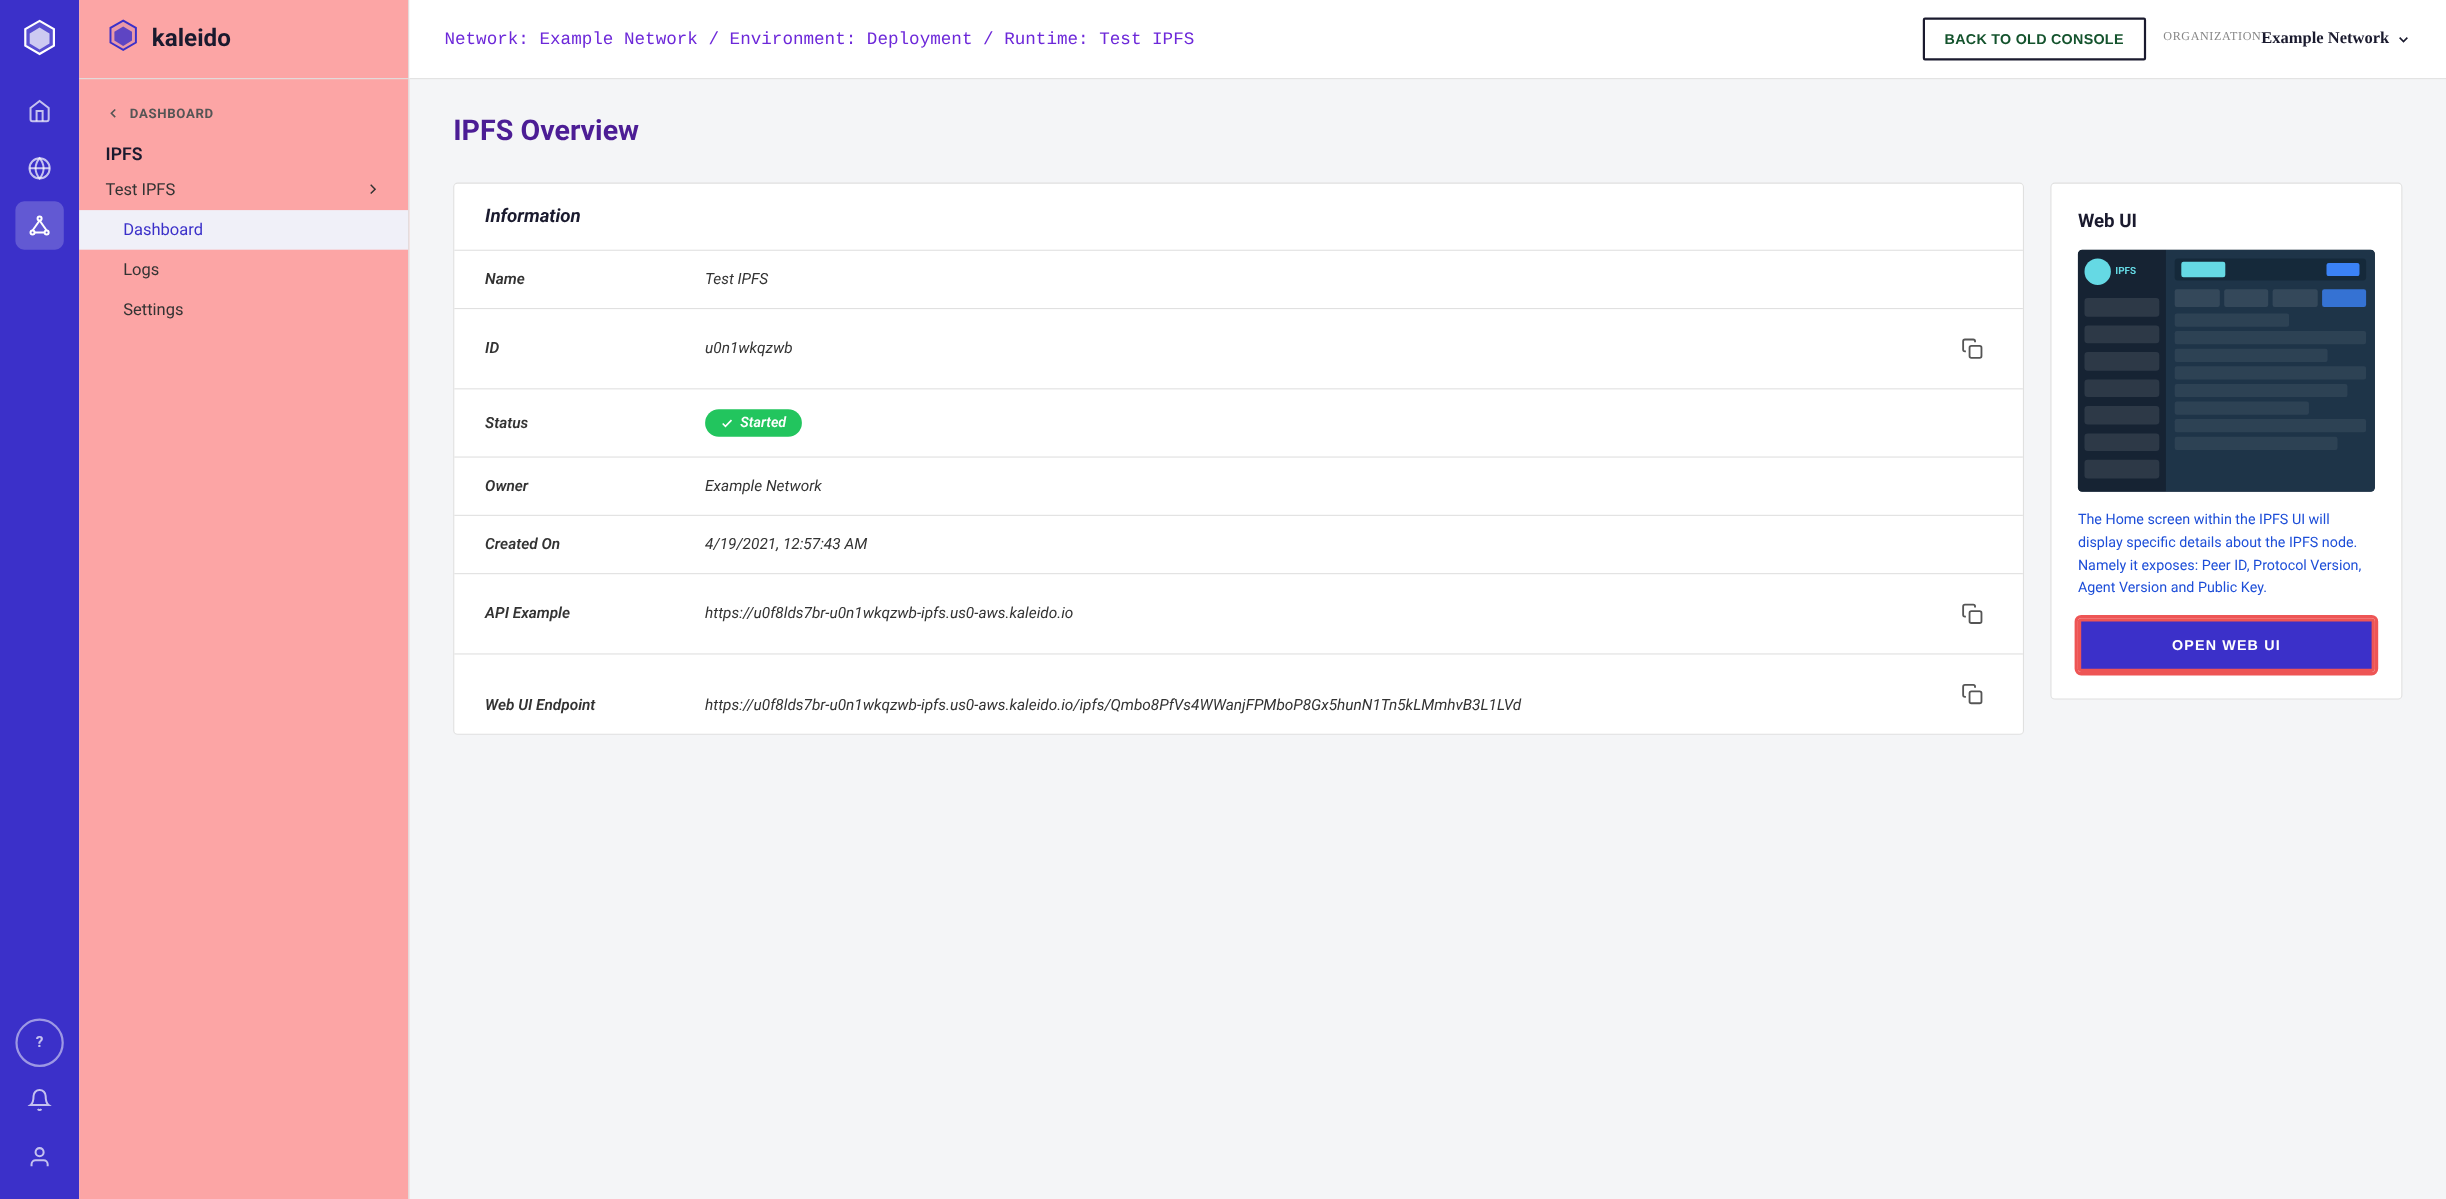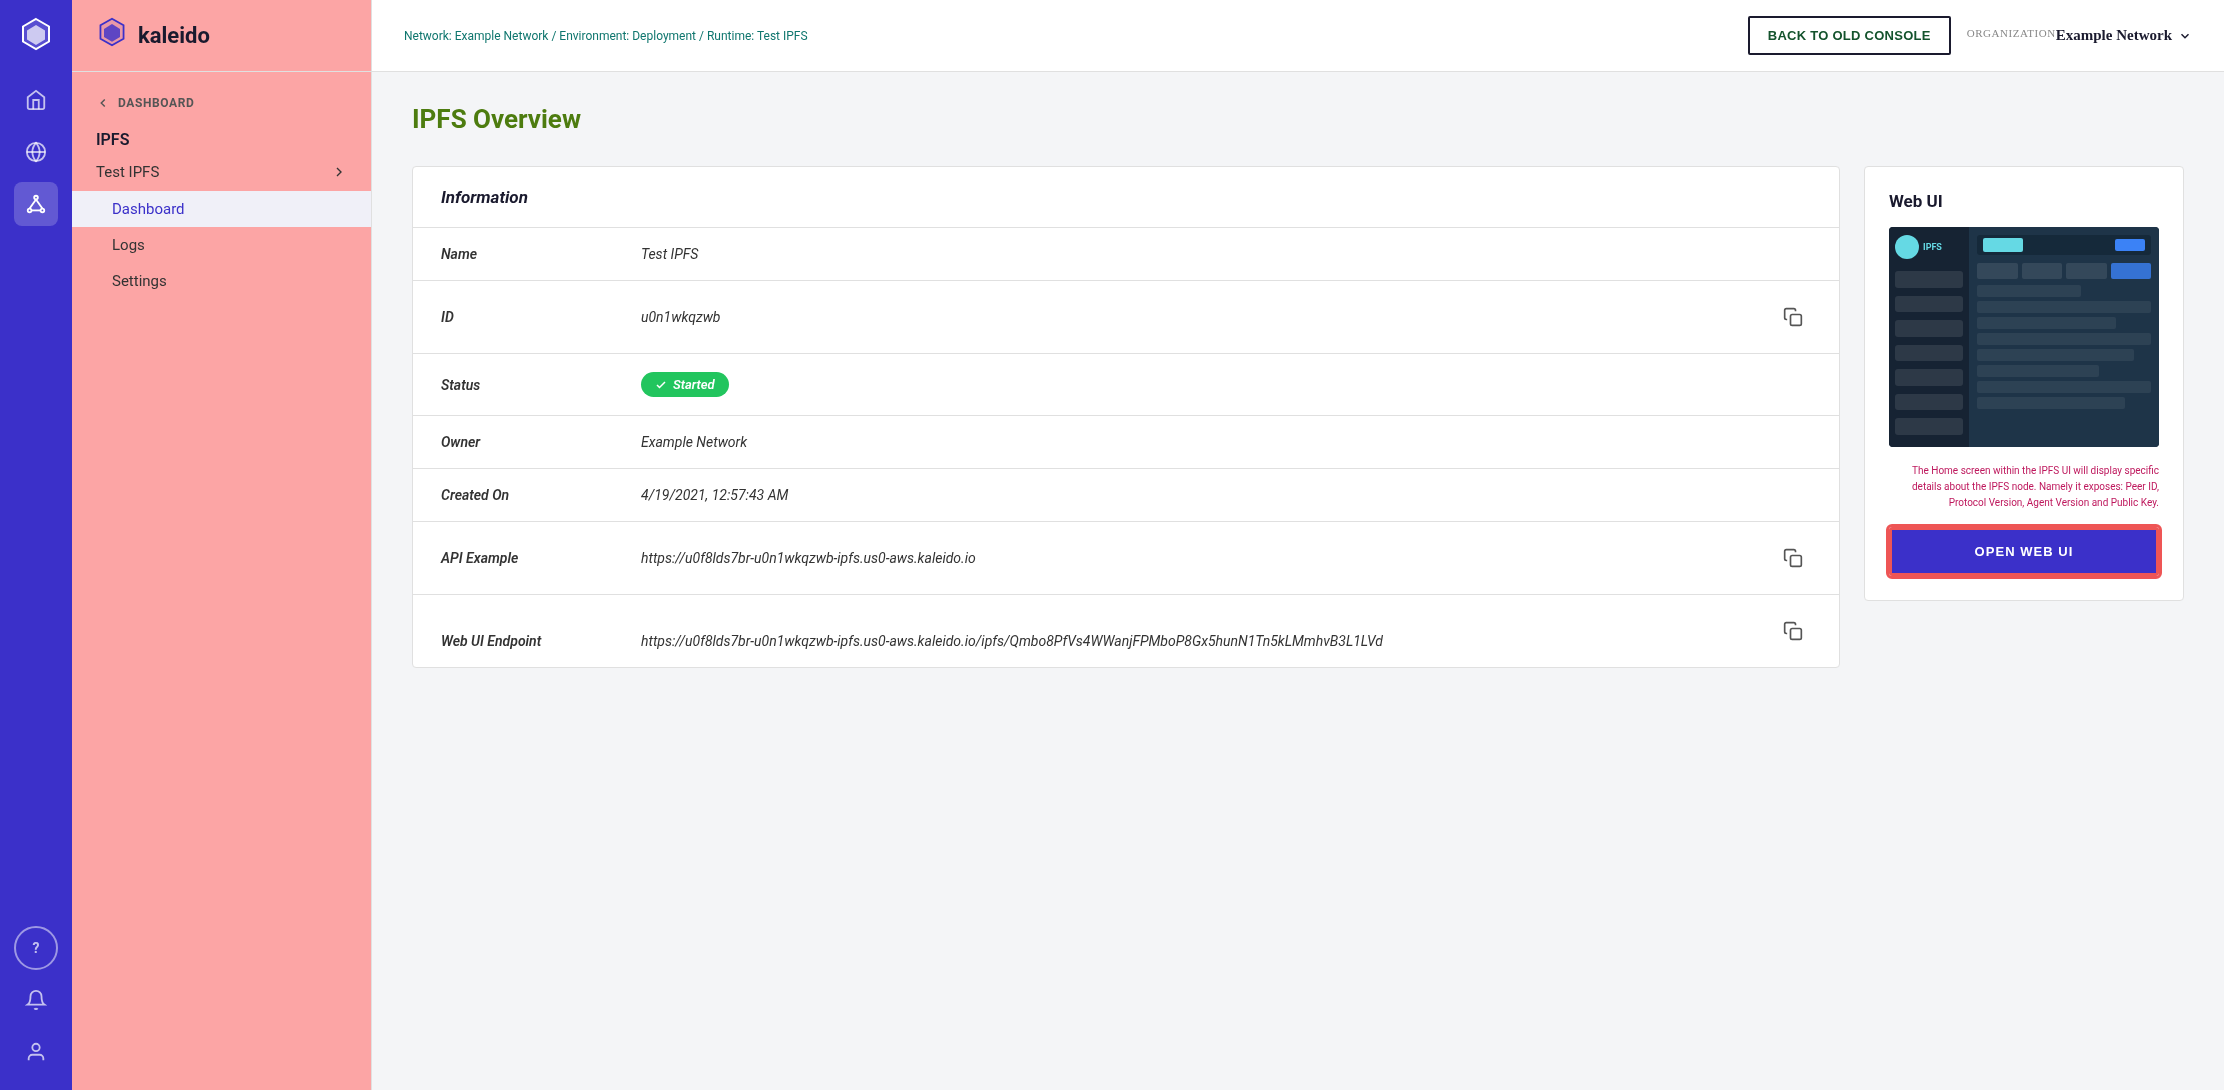--- a/index.html
+++ b/index.html
@@ -113,22 +113,23 @@
       height: 72px;
       background: #fff;
       border-bottom: 1px solid #e0e0e0;
       display: flex;
       align-items: center;
       padding: 0 32px;
       gap: 16px;
     }
     .breadcrumb {
       flex: 1;
-      font-size: 12px;
-      color: #0f766e;
+      font-size: 16px;
+      color: #6d28d9;
+      font-family: Liberation Mono, monospace;
     }
     .back-to-console-btn {
       padding: 10px 18px;
       border: 2px solid #1a1a2e;
       background: #fff;
       font-size: 13px;
       font-weight: 700;
       color: #14532d;
       cursor: pointer;
       letter-spacing: 0.02em;
@@ -160,21 +161,21 @@
       flex: 1;
       padding: 32px 40px;
       overflow-y: auto;
       display: flex;
       flex-direction: column;
       gap: 24px;
     }
     .page-title {
       font-size: 26px;
       font-weight: 700;
-      color: #4d7c0f;
+      color: #4c1d95;
       margin-bottom: 8px;
     }
     .content-grid {
       display: grid;
       grid-template-columns: 1fr 320px;
       gap: 24px;
       align-items: start;
     }
 
     
@@ -307,24 +308,23 @@
       background: rgba(255,255,255,0.1);
       border-radius: 2px;
     }
     .ipfs-table-row {
       height: 12px;
       background: rgba(255,255,255,0.07);
       border-radius: 2px;
       margin-bottom: 4px;
     }
     .webui-description {
-      font-size: 10px;
-      color: #be185d;
+      font-size: 13px;
+      color: #1d4ed8;
       line-height: 1.6;
-      text-align: right;
     }
     .open-webui-btn {
       padding: 14px;
       background: #3b30c9;
       color: #fff;
       font-size: 13px;
       font-weight: 700;
       letter-spacing: 0.08em;
       text-align: center;
       cursor: pointer;

